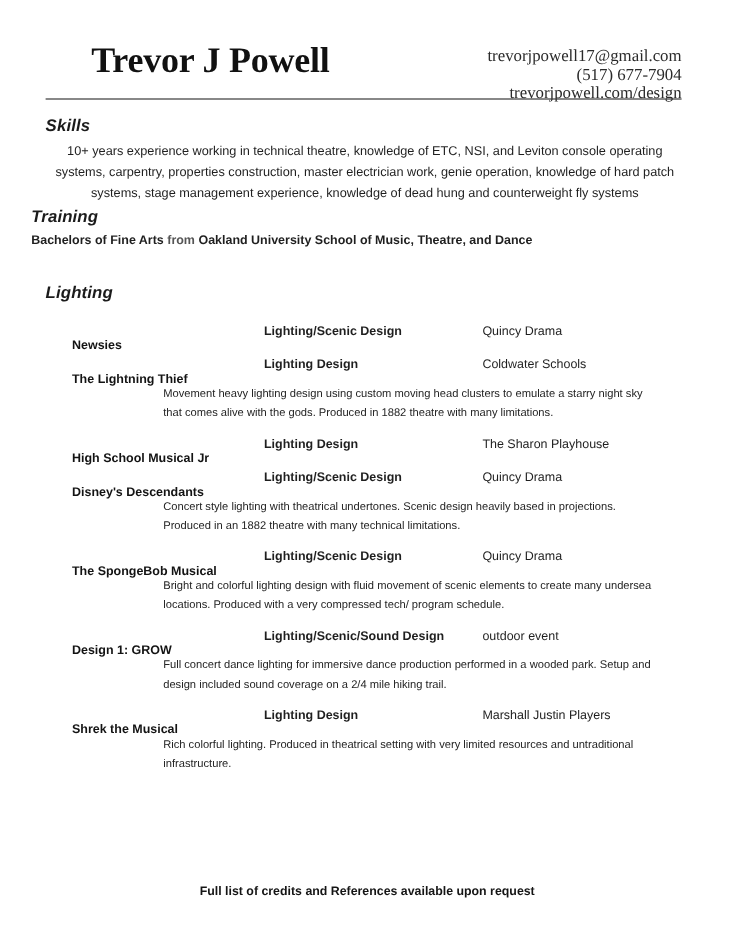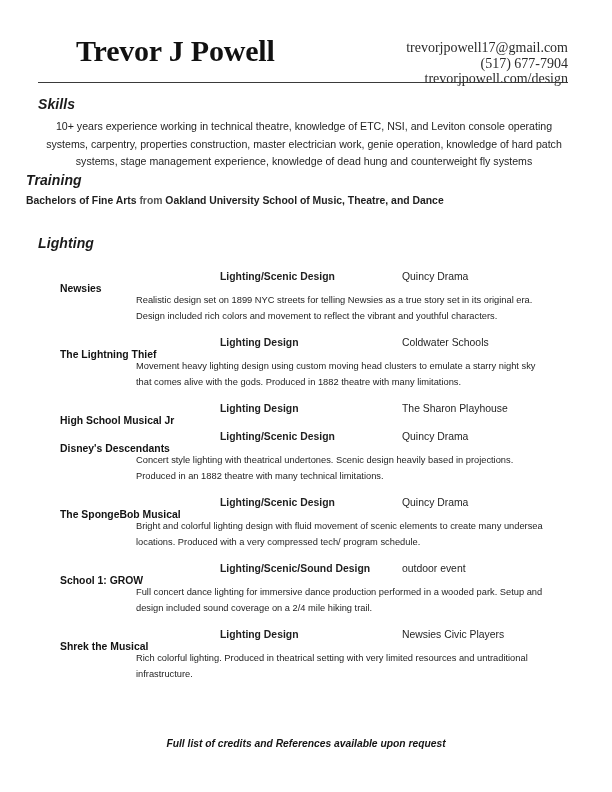--- a/index.html
+++ b/index.html
@@ -163,21 +163,20 @@
     color: #242424;
   }
 
   .footer {
     position: absolute;
     left: 0;
     top: 738px;
     width: 612px;
     text-align: center;
     font-size: 10.3px;
-    font-style: italic;
     font-weight: bold;
     color: #151515;
   }
 </style>
 </head>
 <body>
 
 <div class="page">
 
   <div class="header">
@@ -202,21 +201,20 @@
 
   <div class="designs-block">
     <h2 class="section-title">Lighting</h2>
     <div class="entries" id="entries">
         <div class="entry">
           <div class="entry-row">
             <div class="entry-title">Newsies</div>
             <div class="entry-role">Lighting/Scenic Design</div>
             <div class="entry-venue">Quincy Drama</div>
           </div>
-          <div class="entry-desc">Realistic design set on 1899 NYC streets for telling Newsies as a true story set in its original era. Design included rich colors and movement to reflect the vibrant and youthful characters.</div>
         </div>
         <div class="entry">
           <div class="entry-row">
             <div class="entry-title">The Lightning Thief</div>
             <div class="entry-role">Lighting Design</div>
             <div class="entry-venue">Coldwater Schools</div>
           </div>
           <div class="entry-desc">Movement heavy lighting design using custom moving head clusters to emulate a starry night sky that comes alive with the gods. Produced in 1882 theatre with many limitations.</div>
         </div>
         <div class="entry">
@@ -237,31 +235,31 @@
         <div class="entry">
           <div class="entry-row">
             <div class="entry-title">The SpongeBob Musical</div>
             <div class="entry-role">Lighting/Scenic Design</div>
             <div class="entry-venue">Quincy Drama</div>
           </div>
           <div class="entry-desc">Bright and colorful lighting design with fluid movement of scenic elements to create many undersea locations. Produced with a very compressed tech/ program schedule.</div>
         </div>
         <div class="entry">
           <div class="entry-row">
-            <div class="entry-title">School 1: GROW</div>
+            <div class="entry-title">Design 1: GROW</div>
             <div class="entry-role">Lighting/Scenic/Sound Design</div>
             <div class="entry-venue">outdoor event</div>
           </div>
           <div class="entry-desc">Full concert dance lighting for immersive dance production performed in a wooded park. Setup and design included sound coverage on a 2/4 mile hiking trail.</div>
         </div>
         <div class="entry">
           <div class="entry-row">
             <div class="entry-title">Shrek the Musical</div>
             <div class="entry-role">Lighting Design</div>
-            <div class="entry-venue">Newsies Civic Players</div>
+            <div class="entry-venue">Marshall Justin Players</div>
           </div>
           <div class="entry-desc">Rich colorful lighting. Produced in theatrical setting with very limited resources and untraditional infrastructure.</div>
         </div>
       </div>
   </div>
 
   <div class="footer">Full list of credits and References available upon request</div>
 
 </div>
 

